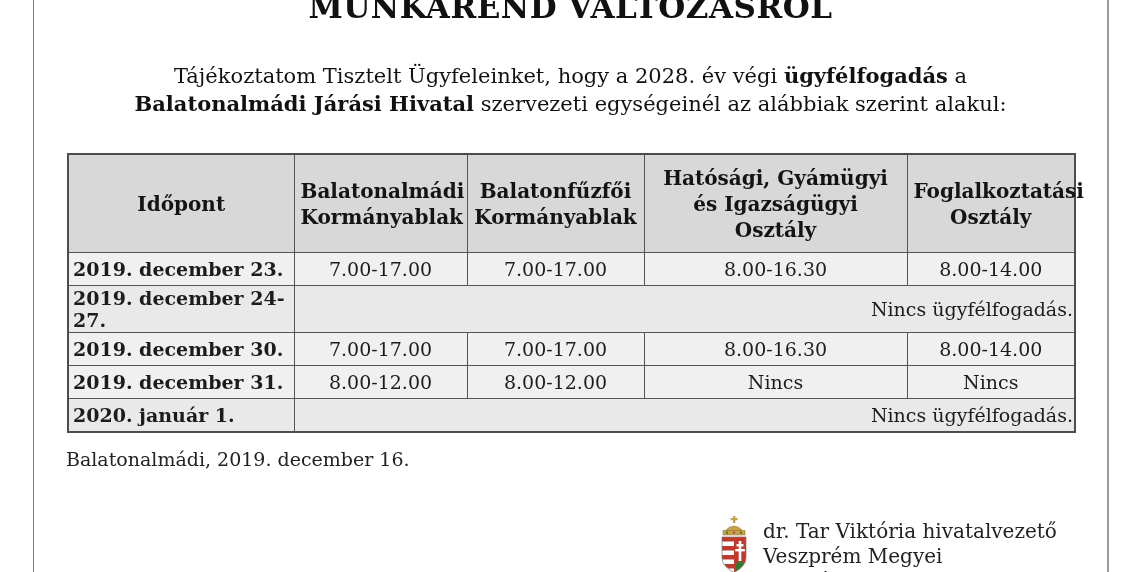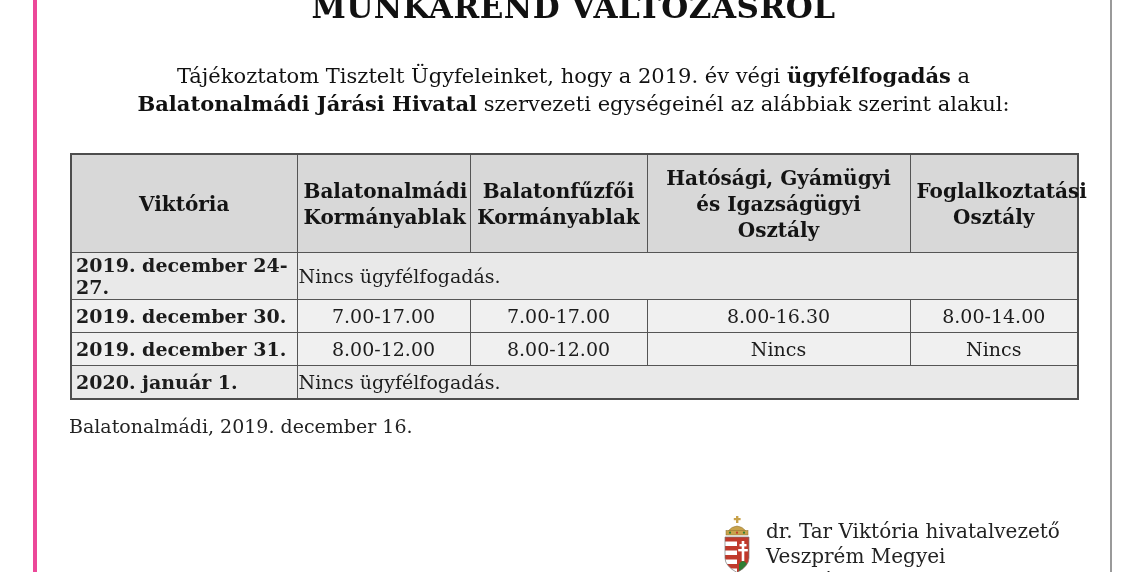--- a/index.html
+++ b/index.html
@@ -3,21 +3,21 @@
 <meta charset="utf-8">
 <style>
   html, body { margin:0; padding:0; background:#ffffff; }
   body {
     width:1144px; height:572px; overflow:hidden; position:relative;
     font-family:"DejaVu Serif", "Liberation Serif", serif;
     color:#151515;
   }
   .page {
     position:absolute; left:33px; top:0; width:1073px; height:572px;
-    border-left:4px solid #ec4899; border-right:2px solid #9a9a9a;
+    border-left:1px solid #ec4899; border-right:2px solid #9a9a9a;
     background:#ffffff; overflow:hidden;
   }
   .title {
     margin:-11px 0 0 0; text-align:center;
     font-size:31px; font-weight:bold; letter-spacing:0.5px; color:#111;
     white-space:nowrap;
   }
   .intro {
     margin:37px 30px 0 30px; text-align:center;
     font-size:21px; line-height:27px; color:#111;
@@ -33,58 +33,65 @@
     font-size:20px; font-weight:bold; text-align:center; vertical-align:middle;
     height:97px; line-height:1.3; padding:0 6px; color:#141414;
   }
   table.schedule td {
     border:1px solid #555555; height:30px; vertical-align:middle;
     font-size:19px; color:#1c1c1c; background:#f0f0f0;
   }
   td.date-cell { font-weight:bold; font-size:20px; text-align:left; padding-left:4px; }
   td.time-cell { text-align:center; }
   tr.row-closed td { background:#e9e9e9; }
-  td.closed-cell { text-align:left; }
+  td.closed-cell { text-align:right; }
   .dateline {
     margin:15px 0 0 32px; font-size:19px; color:#222;
   }
   .signature {
     position:absolute; left:680px; top:516px;
     display:flex; align-items:flex-start; gap:9px;
   }
   .coa { width:40px; height:58px; flex:0 0 auto; }
   .sig-lines { font-size:20px; line-height:25px; color:#222; padding-top:3px; }
 </style>
 </head>
 <body>
 
 <div class="page">
 
   <h1 class="title">MUNKAREND VÁLTOZÁSRÓL</h1>
 
-  <p class="intro"><span>Tájékoztatom Tisztelt Ügyfeleinket, hogy a 2019. év végi </span><b>ügyfélfogadás</b><span> a</span><br><b>Balatonalmádi Járási Hivatal</b><span> szervezeti egységeinél az alábbiak szerint alakul:</span></p>
+  <p class="intro"><span>Tájékoztatom Tisztelt Ügyfeleinket, hogy a 2028. év végi </span><b>ügyfélfogadás</b><span> a</span><br><b>Balatonalmádi Járási Hivatal</b><span> szervezeti egységeinél az alábbiak szerint alakul:</span></p>
 
   <table class="schedule">
     <colgroup>
       <col style="width:226px">
         <col style="width:173px">
         <col style="width:177px">
         <col style="width:263px">
         <col style="width:168px">
     </colgroup>
     <thead>
       <tr>
-        <th>Viktória</th>
+        <th>Időpont</th>
         <th>Balatonalmádi Kormányablak</th>
         <th>Balatonfűzfői Kormányablak</th>
         <th>Hatósági, Gyámügyi és Igazságügyi Osztály</th>
         <th>Foglalkoztatási Osztály</th>
       </tr>
     </thead>
     <tbody>
+        <tr>
+          <td class="date-cell">2019. december 23.</td>
+          <td class="time-cell">7.00-17.00</td>
+          <td class="time-cell">7.00-17.00</td>
+          <td class="time-cell">8.00-16.30</td>
+          <td class="time-cell">8.00-14.00</td>
+        </tr>
         <tr class="row-closed">
           <td class="date-cell">2019. december 24-27.</td>
           <td colspan="4" class="closed-cell">Nincs ügyfélfogadás.</td>
         </tr>
         <tr>
           <td class="date-cell">2019. december 30.</td>
           <td class="time-cell">7.00-17.00</td>
           <td class="time-cell">7.00-17.00</td>
           <td class="time-cell">8.00-16.30</td>
           <td class="time-cell">8.00-14.00</td>

